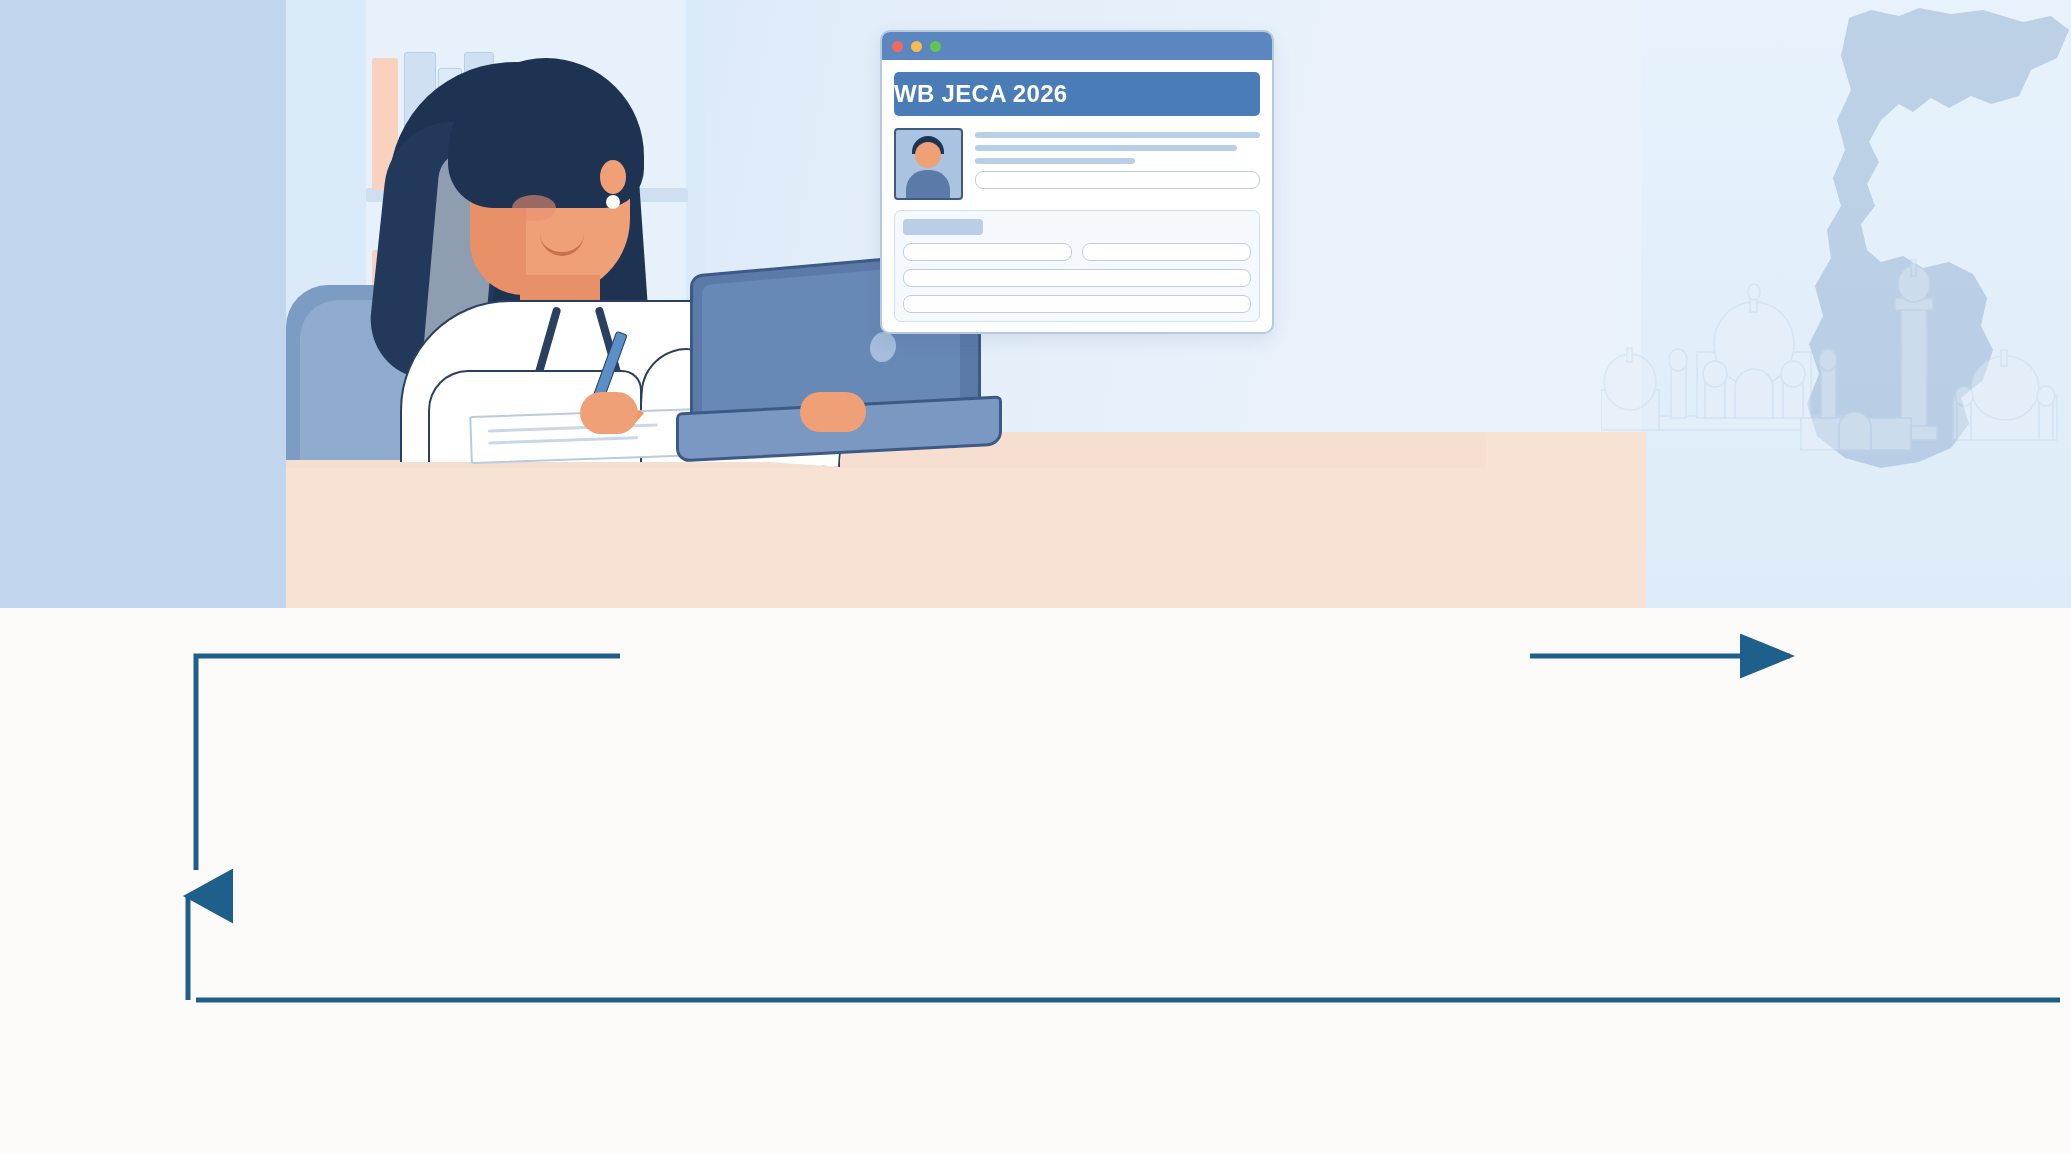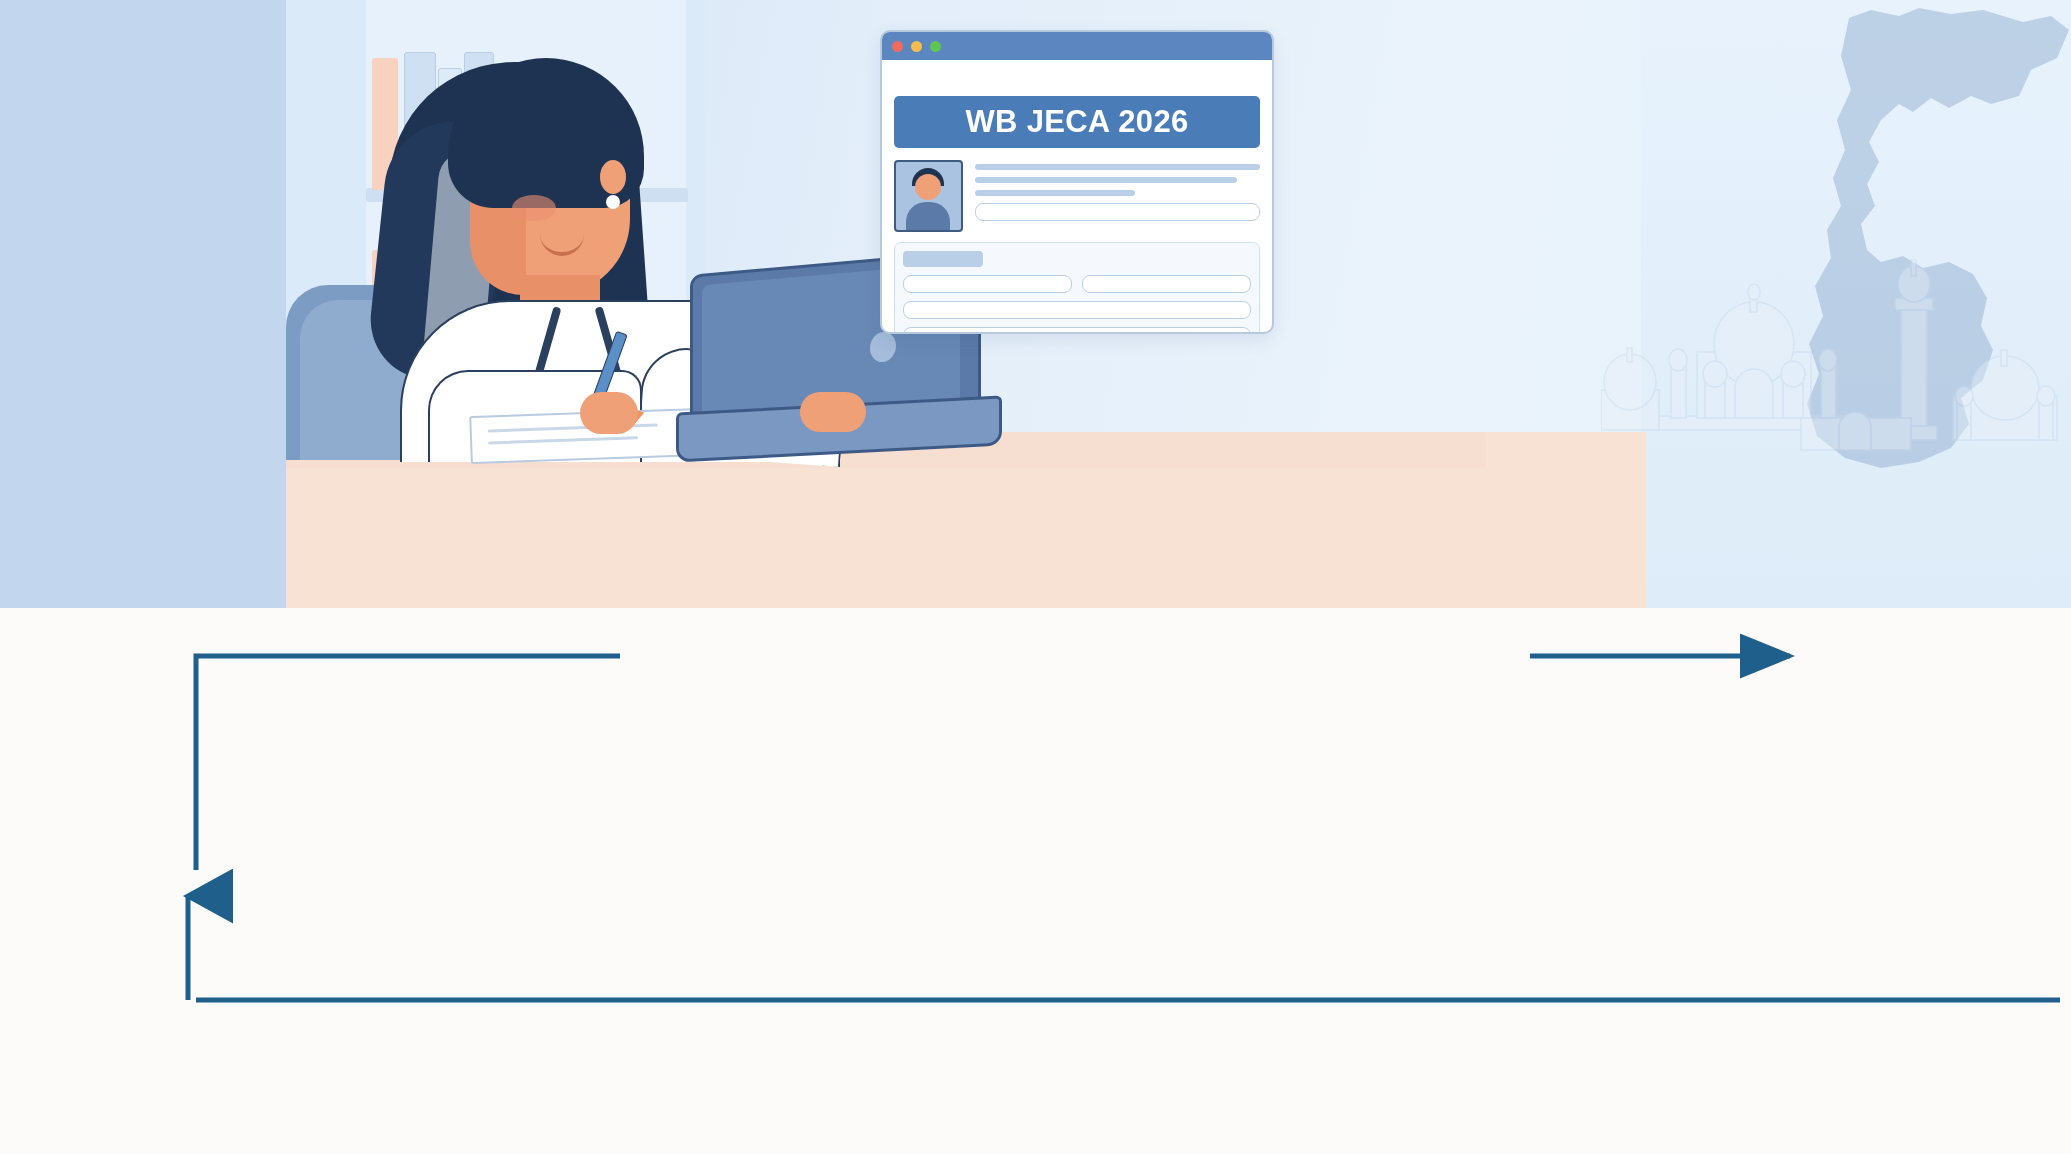--- a/index.html
+++ b/index.html
@@ -79,22 +79,22 @@
         border-radius:50%;opacity:.75;transform:skewY(-5deg);}
   .lap-base{position:absolute;left:676px;top:404px;width:320px;height:44px;background:#7b98c2;
         border:3px solid #3c5a85;border-radius:6px 6px 14px 14px;transform:skewY(-3deg);}
 
   
   .browser{position:absolute;left:880px;top:30px;width:390px;height:300px;background:#fff;
         border:2px solid #b7c9dd;border-radius:10px;overflow:hidden;box-shadow:0 6px 18px rgba(40,70,110,.10);}
   .browser-bar{height:28px;background:#5b86bf;display:flex;align-items:center;padding-left:10px;gap:8px;}
   .dot{width:11px;height:11px;border-radius:50%;}
   .browser-body{padding:12px;}
-  .title-pill{background:#4a7db8;color:#fff;font-weight:bold;font-size:31px;text-align:center;
-        border-radius:5px;padding:8px 0;letter-spacing:.3px;margin-top:24px;}
+  .title-pill{background:#4a7db8;color:#fff;font-weight:bold;font-size:24px;
+        border-radius:5px;padding:8px 0;letter-spacing:.3px;}
   .avatar-box{width:65px;height:68px;background:#a9c3e0;border:2px solid #3e5a80;border-radius:4px;
         position:relative;overflow:hidden;}
   .av-head{position:absolute;left:19px;top:12px;width:26px;height:26px;background:#f0a077;border-radius:50%;}
   .av-hair{position:absolute;left:16px;top:6px;width:32px;height:18px;background:#1e3352;border-radius:16px 16px 0 0;}
   .av-body{position:absolute;left:10px;top:40px;width:44px;height:30px;background:#5b7aa8;border-radius:20px 20px 0 0;}
   .ln{height:6px;background:#b9cfe8;border-radius:3px;}
   .field{height:16px;border:1.5px solid #b9cfe8;border-radius:8px;background:#fff;}
   .panel{border:1.5px solid #cddff1;border-radius:7px;padding:8px;background:#f5f9fd;}
   .tagpill{width:80px;height:16px;background:#b9cfe8;border-radius:4px;}
   .submit-btn{background:#f3935c;height:20px;width:120px;border-radius:5px;}

